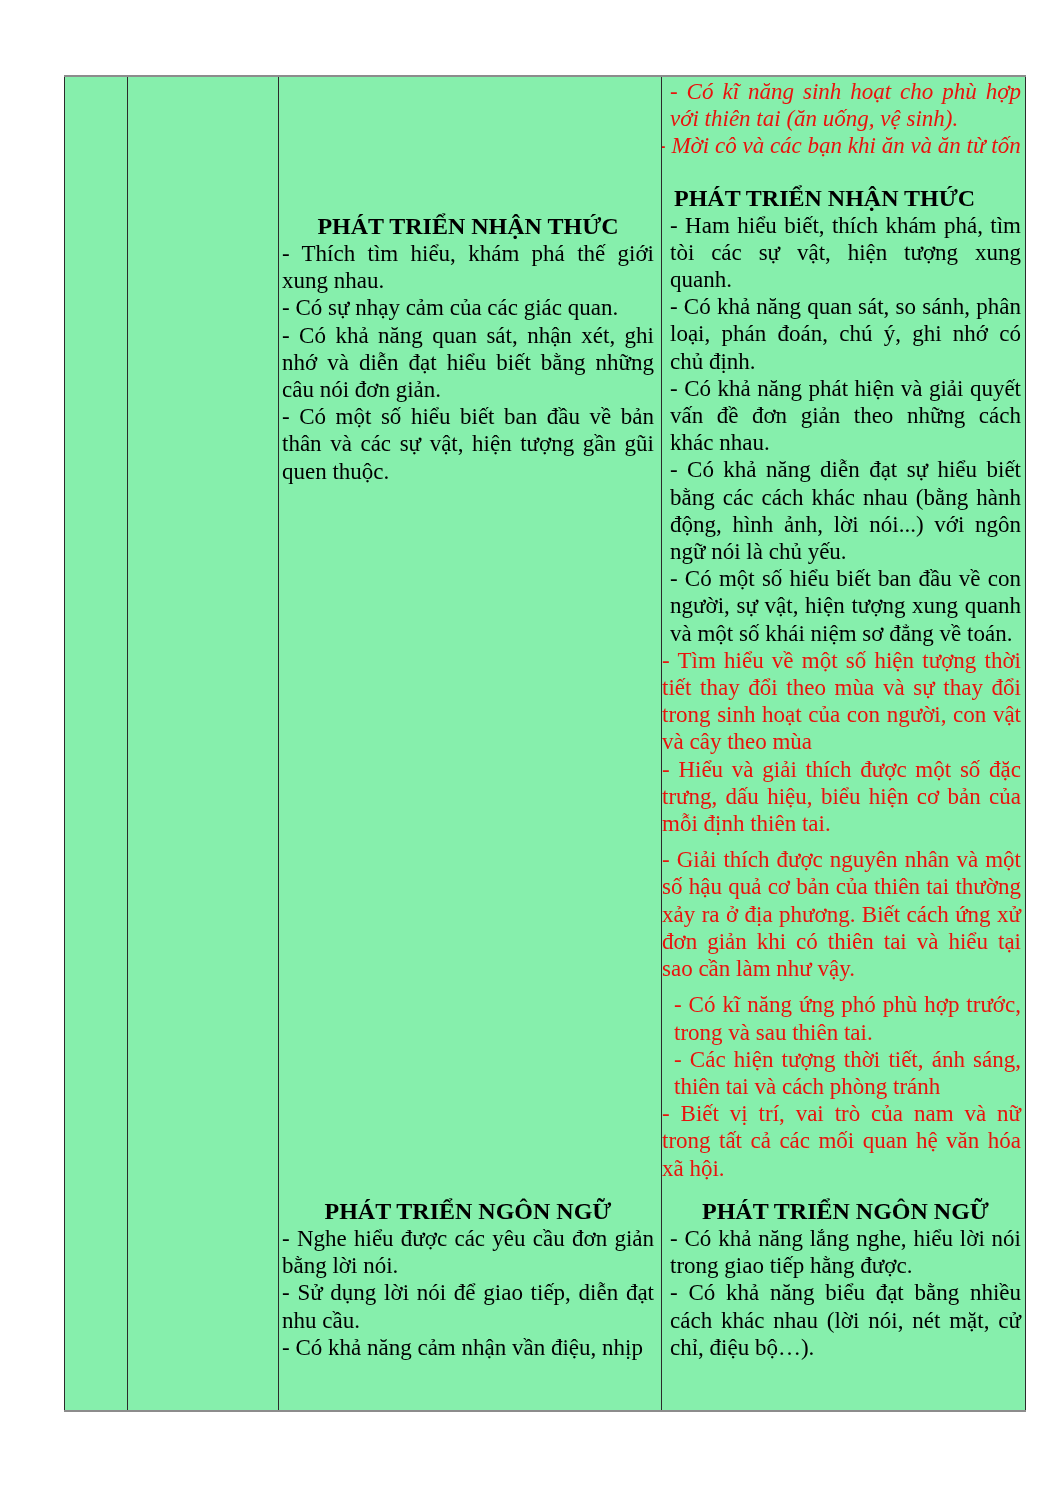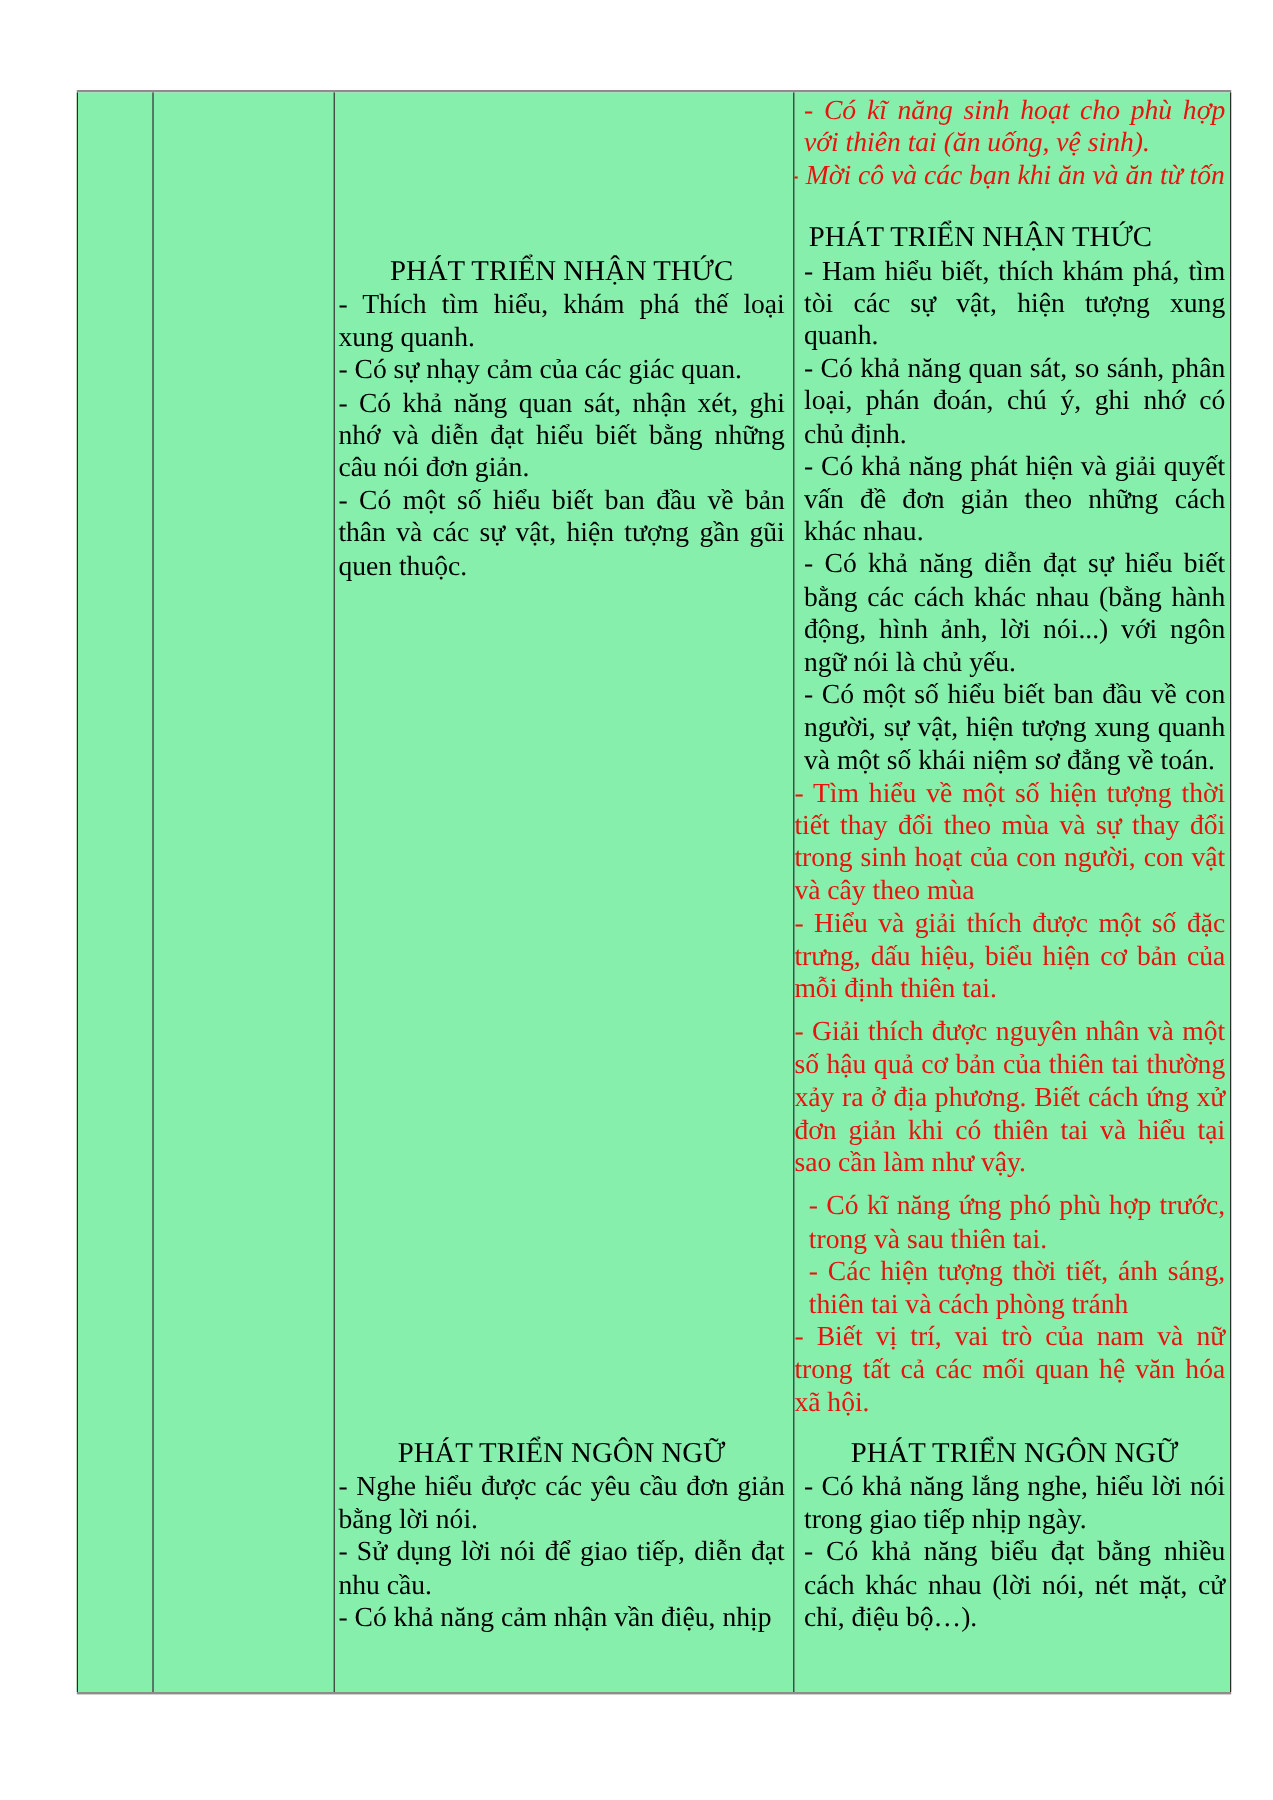--- a/index.html
+++ b/index.html
@@ -16,21 +16,21 @@
     position:relative;box-sizing:border-box;height:100%;
     border-left:1px solid #2b2b2b;overflow:hidden;background:#86efac;
   }
   .cell.last{border-right:1px solid #2b2b2b;}
   .c1{width:63px;}
   .c2{width:151px;}
   .c3{width:383px;}
   .c4{width:365px;}
 
   p{margin:0;font-size:23px;line-height:27.2px;text-align:justify;color:#000;}
-  .hd{font-weight:normal;font-size:24px;line-height:27px;text-align:left;}
+  .hd{font-weight:bold;font-size:24px;line-height:27px;text-align:left;}
   .center{text-align:center;}
   .red{color:#e9130d;}
   .italic{font-style:italic;}
   .hang12{margin-left:-12px;}
   .pull8{margin-left:-8px;}
   .ind4{padding-left:4px;}
   .gap-top{margin-top:9px;}
   .spacer-blank{height:25px;}
 
   .c3 .blockA{position:absolute;top:136px;left:0;right:0;padding:0 7px 0 3px;}
@@ -43,21 +43,21 @@
 
 <div class="page">
   <div class="doc-table">
 
     <div class="cell c1"></div>
     <div class="cell c2"></div>
 
     <div class="cell c3">
       <div class="blockA">
         <p class="hd center">PHÁT TRIỂN NHẬN THỨC</p>
-        <p>- Thích tìm hiểu, khám phá thế loại xung quanh.</p>
+        <p>- Thích tìm hiểu, khám phá thế giới xung nhau.</p>
         <p>- Có sự nhạy cảm của các giác quan.</p>
         <p>- Có khả năng quan sát, nhận xét, ghi nhớ và diễn đạt hiểu biết bằng những câu nói đơn giản.</p>
         <p>- Có một số hiểu biết ban đầu về bản thân và các sự vật, hiện tượng gần gũi quen thuộc.</p>
       </div>
       <div class="blockB">
         <p class="hd center">PHÁT TRIỂN NGÔN NGỮ</p>
         <p>- Nghe hiểu được các yêu cầu đơn giản bằng lời nói.</p>
         <p>- Sử dụng lời nói để giao tiếp, diễn đạt nhu cầu.</p>
         <p>- Có khả năng cảm nhận vần điệu, nhịp</p>
       </div>
@@ -76,19 +76,19 @@
         <p>- Có một số hiểu biết ban đầu về con người, sự vật, hiện tượng xung quanh và một số khái niệm sơ đẳng về toán.</p>
         <p class="red pull8">- Tìm hiểu về một số hiện tượng thời tiết thay đổi theo mùa và sự thay đổi trong sinh hoạt của con người, con vật và cây theo mùa</p>
         <p class="red pull8">- Hiểu và giải thích được một số đặc trưng, dấu hiệu, biểu hiện cơ bản của mỗi định thiên tai.</p>
         <p class="red pull8 gap-top">- Giải thích được nguyên nhân và một số hậu quả cơ bản của thiên tai thường xảy ra ở địa phương. Biết cách ứng xử đơn giản khi có thiên tai và hiểu tại sao cần làm như vậy.</p>
         <p class="red ind4 gap-top">- Có kĩ năng ứng phó phù hợp trước, trong và sau thiên tai.</p>
         <p class="red ind4">- Các hiện tượng thời tiết, ánh sáng, thiên tai và cách phòng tránh</p>
         <p class="red pull8">- Biết vị trí, vai trò của nam và nữ trong tất cả các mối quan hệ văn hóa xã hội.</p>
       </div>
       <div class="blockB">
         <p class="hd center">PHÁT TRIỂN NGÔN NGỮ</p>
-        <p>- Có khả năng lắng nghe, hiểu lời nói trong giao tiếp nhịp ngày.</p>
+        <p>- Có khả năng lắng nghe, hiểu lời nói trong giao tiếp hằng được.</p>
         <p>- Có khả năng biểu đạt bằng nhiều cách khác nhau (lời nói, nét mặt, cử chỉ, điệu bộ…).</p>
       </div>
     </div>
 
   </div>
 </div>
 
 </body></html>

